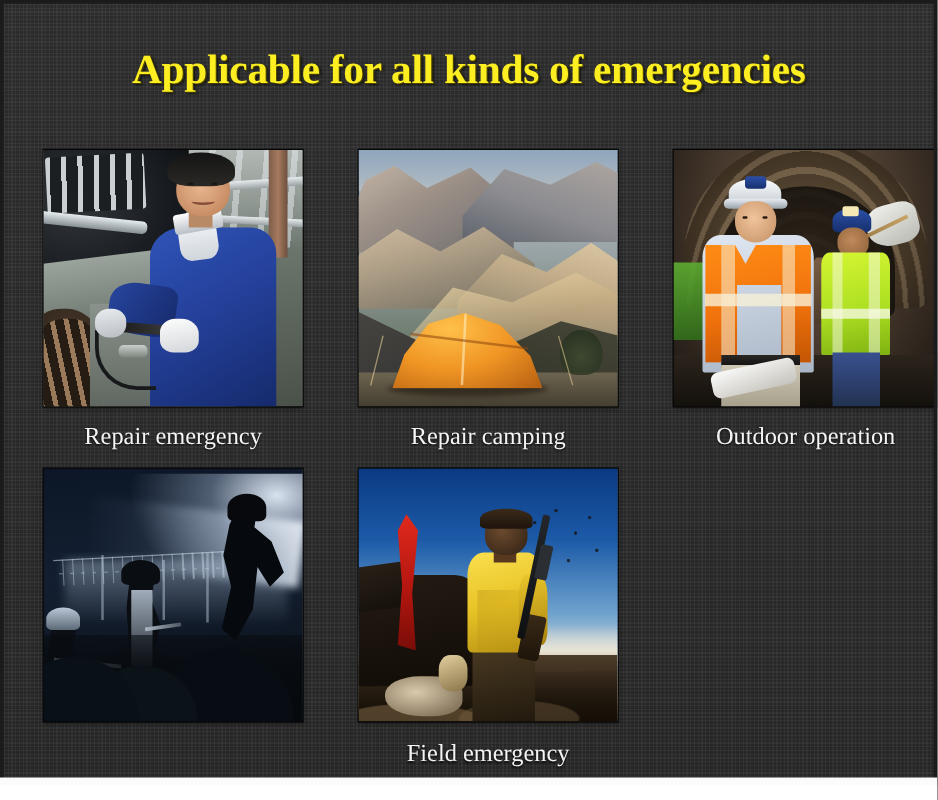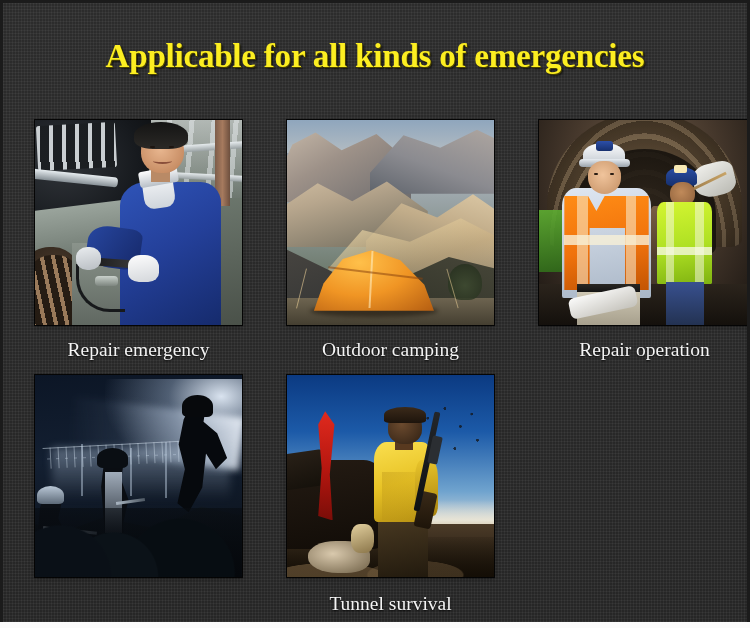--- a/index.html
+++ b/index.html
@@ -733,21 +733,21 @@
           <div class="layer darkR"></div>
           <div class="layer ground"></div>
           <div class="layer bush1"></div>
           <div class="layer tentshadow"></div>
           <div class="layer tent"></div>
           <div class="layer tentseam"></div>
           <div class="layer tentseam2"></div>
           <div class="layer guy1"></div>
           <div class="layer guy2"></div>
         </div>
-        <div class="caption">Outdoor camping</div>
+        <div class="caption">Repair camping</div>
       </div>
 
       <div class="cell sp wide">
         <div class="photo p3">
           <div class="layer arch"></div>
           <div class="layer archdark"></div>
           <div class="layer floor"></div>
           <div class="layer greenL"></div>
           <div class="layer bSack"></div>
           <div class="layer bPole"></div>
@@ -768,21 +768,21 @@
           <div class="layer aBelt"></div>
           <div class="layer aPants"></div>
           <div class="layer aPlans"></div>
           <div class="layer aHat"></div>
           <div class="layer aHatBrim"></div>
           <div class="layer aLamp"></div>
           <div class="layer aFace"></div>
           <div class="layer aEyeL"></div>
           <div class="layer aEyeR"></div>
         </div>
-        <div class="caption">Repair operation</div>
+        <div class="caption">Outdoor operation</div>
       </div>
 
     </div>
 
     <div class="row row2">
 
       <div class="cell">
         <div class="photo p4">
           <div class="layer glow"></div>
           <div class="layer beam"></div>
@@ -823,21 +823,21 @@
           <div class="layer shirt"></div>
           <div class="layer shirtfold"></div>
           <div class="layer neck"></div>
           <div class="layer head"></div>
           <div class="layer hat"></div>
           <div class="layer armR"></div>
           <div class="layer riflestock"></div>
           <div class="layer rifle"></div>
           <div class="layer scope"></div>
         </div>
-        <div class="caption">Tunnel survival</div>
+        <div class="caption">Field emergency</div>
       </div>
 
 
     </div>
 
   </div>
 
   <div id="bottom-strip"></div>
 </div>
 

